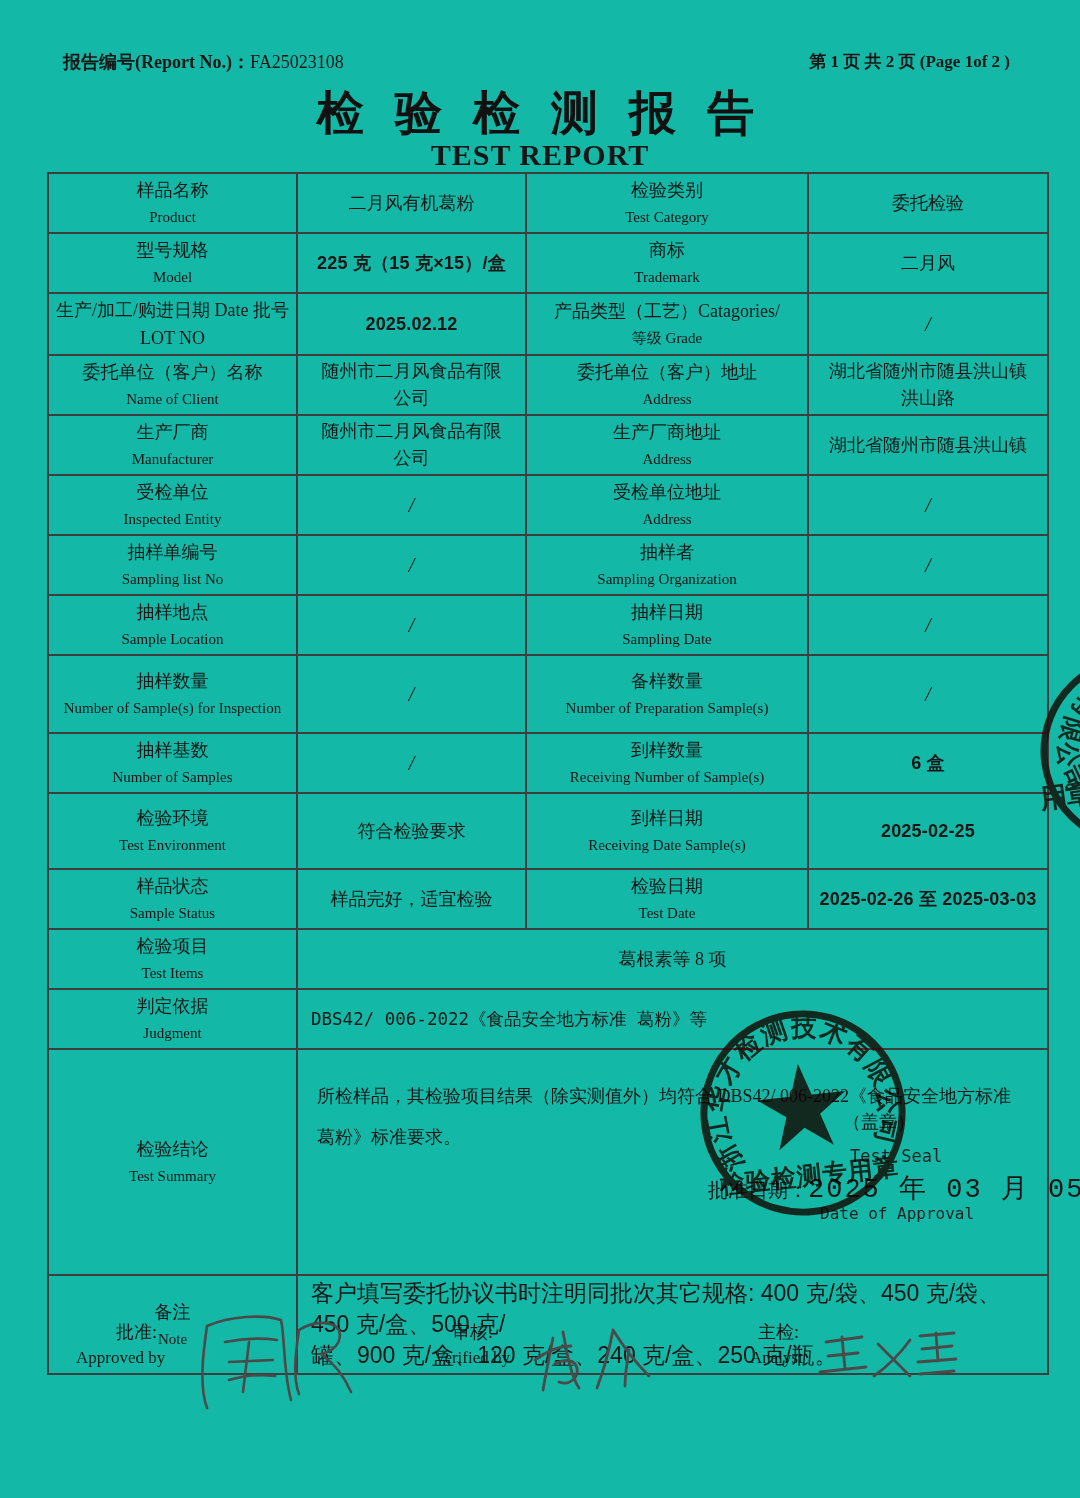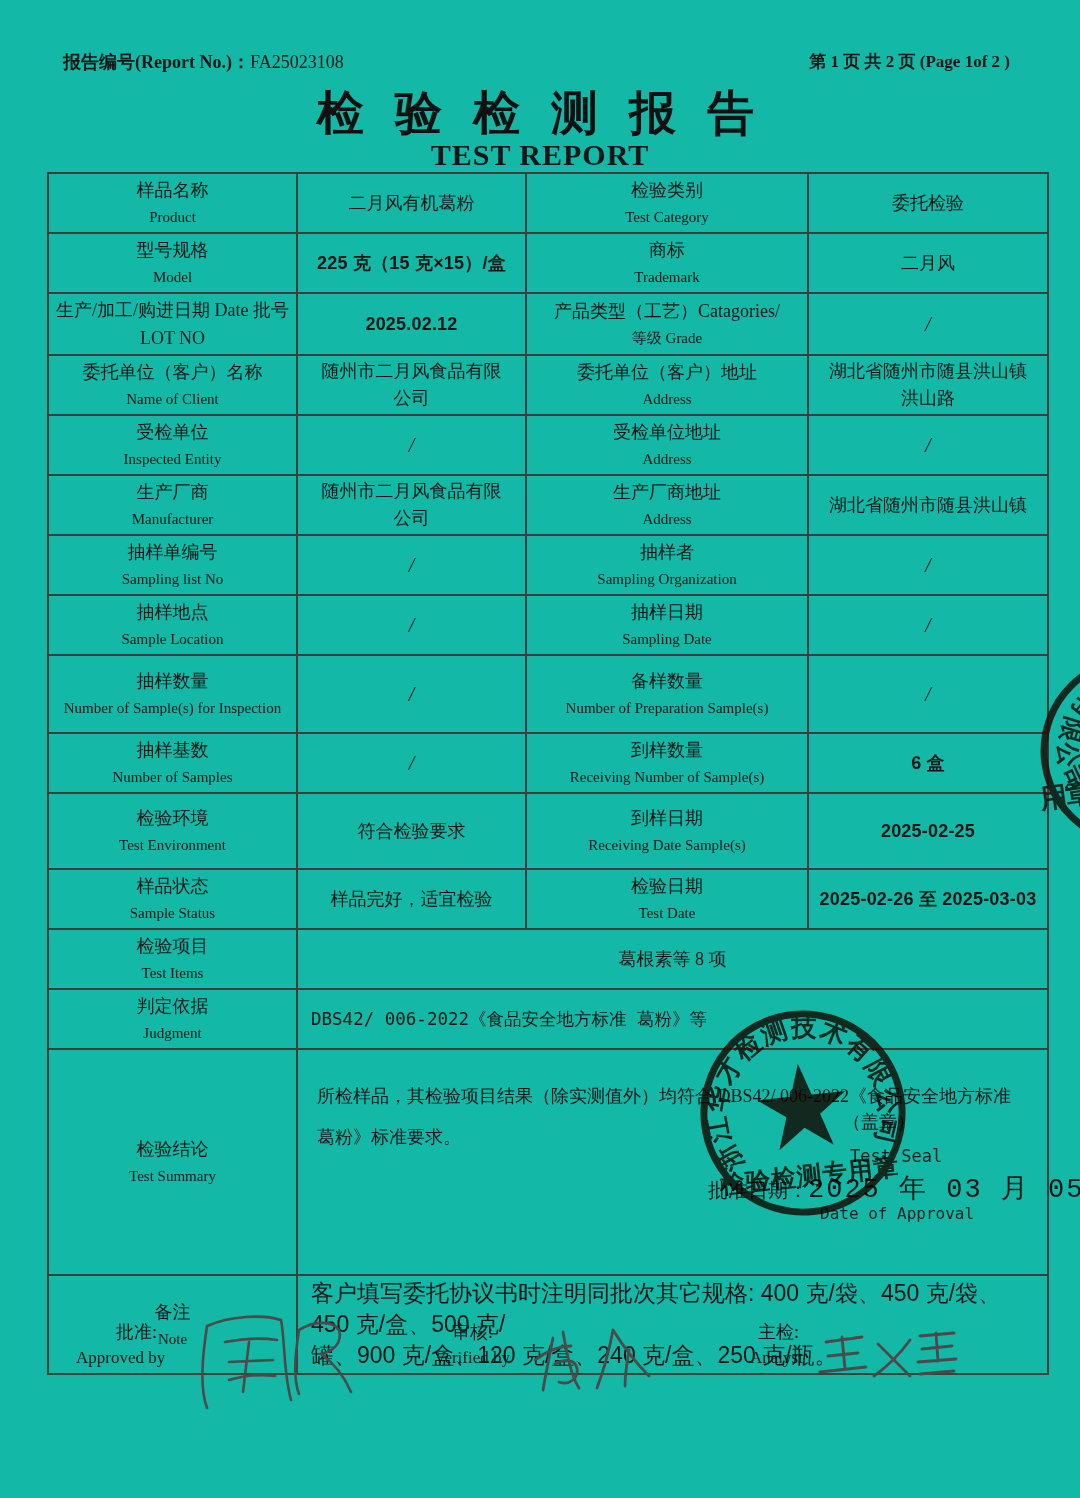--- a/index.html
+++ b/index.html
@@ -136,43 +136,43 @@
       <td class="lbl">
             <div class="cn">委托单位（客户）地址</div>
             <div class="en">Address</div>
           </td>
       <td class="val prelines">湖北省随州市随县洪山镇
 洪山路</td>
     </tr>
 
     <tr class="r58">
       <td class="lbl">
+            <div class="cn">生产厂商</div>
+            <div class="en">Manufacturer</div>
+          </td>
+      <td class="val prelines">随州市二月风食品有限
+公司</td>
+      <td class="lbl">
+            <div class="cn">生产厂商地址</div>
+            <div class="en">Address</div>
+          </td>
+      <td class="val">湖北省随州市随县洪山镇</td>
+    </tr>
+
+    <tr class="r58">
+      <td class="lbl">
             <div class="cn">受检单位</div>
             <div class="en">Inspected Entity</div>
           </td>
       <td class="val slash">/</td>
       <td class="lbl">
             <div class="cn">受检单位地址</div>
             <div class="en">Address</div>
           </td>
       <td class="val slash">/</td>
-    </tr>
-
-    <tr class="r58">
-      <td class="lbl">
-            <div class="cn">生产厂商</div>
-            <div class="en">Manufacturer</div>
-          </td>
-      <td class="val prelines">随州市二月风食品有限
-公司</td>
-      <td class="lbl">
-            <div class="cn">生产厂商地址</div>
-            <div class="en">Address</div>
-          </td>
-      <td class="val">湖北省随州市随县洪山镇</td>
     </tr>
 
     <tr class="r58">
       <td class="lbl">
             <div class="cn">抽样单编号</div>
             <div class="en">Sampling list No</div>
           </td>
       <td class="val slash">/</td>
       <td class="lbl">
             <div class="cn">抽样者</div>

